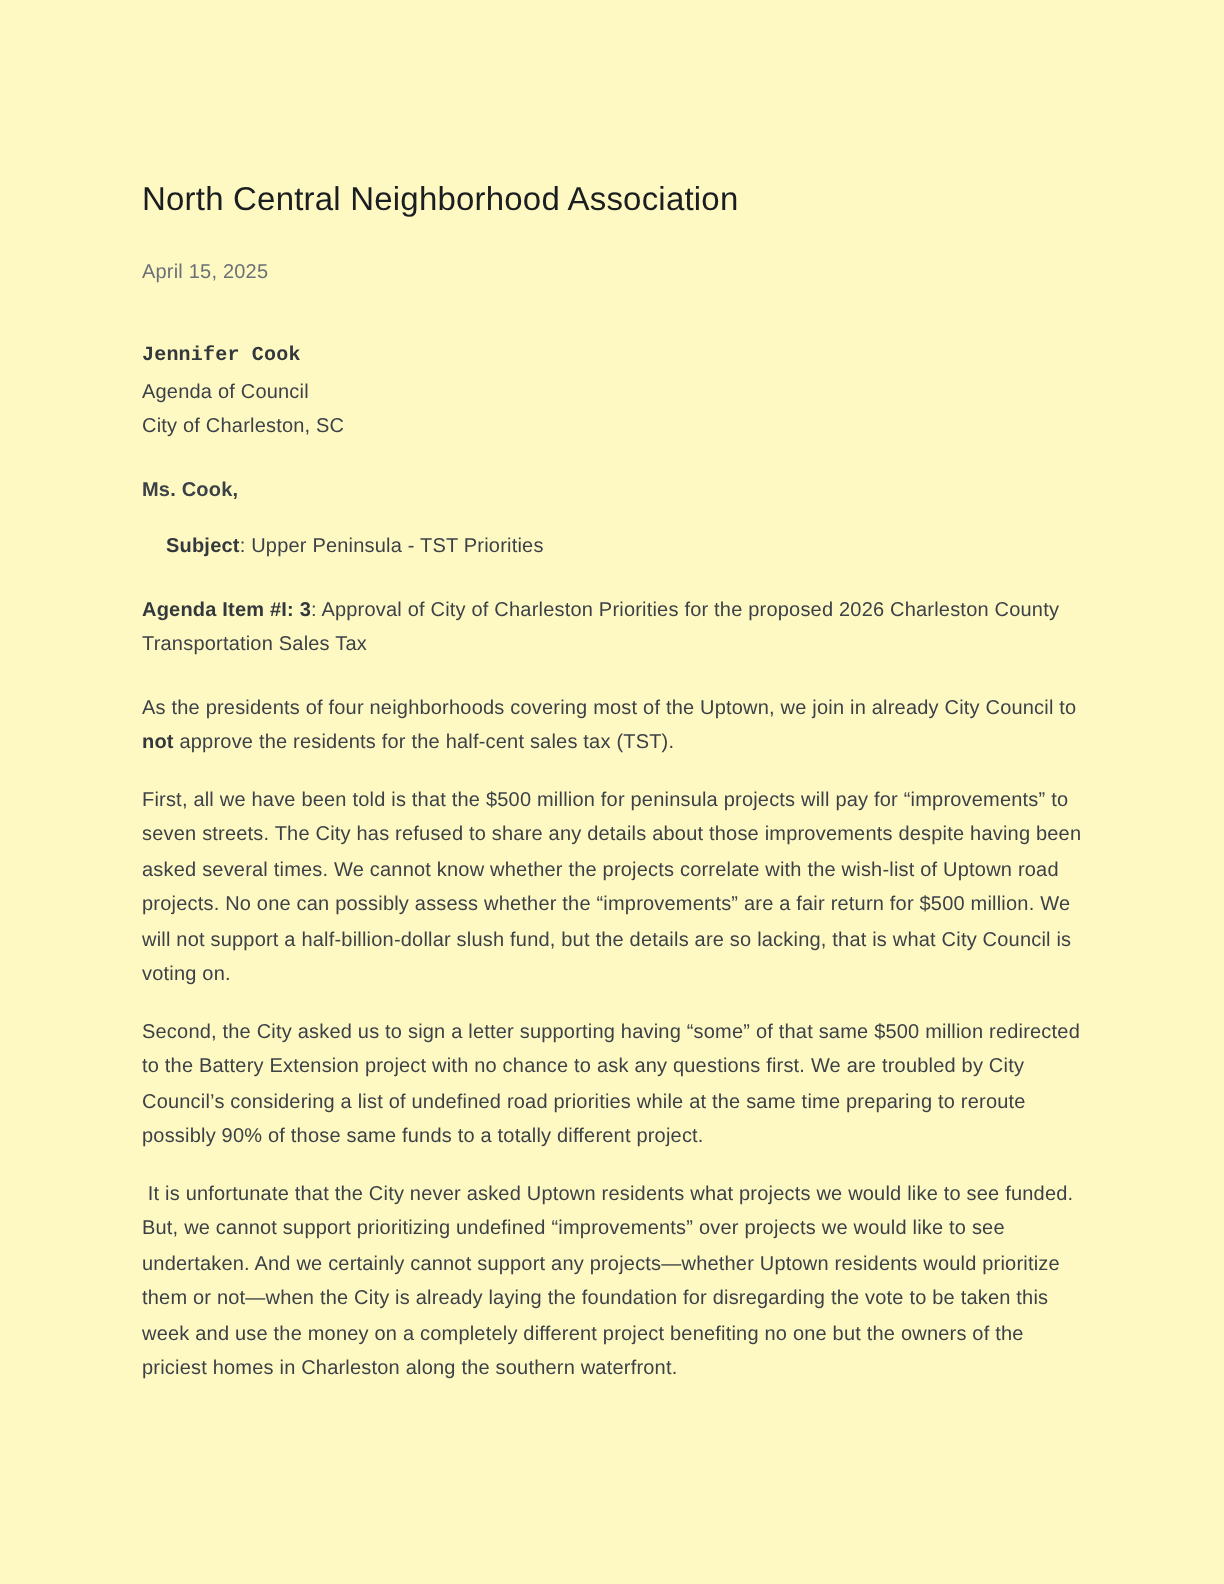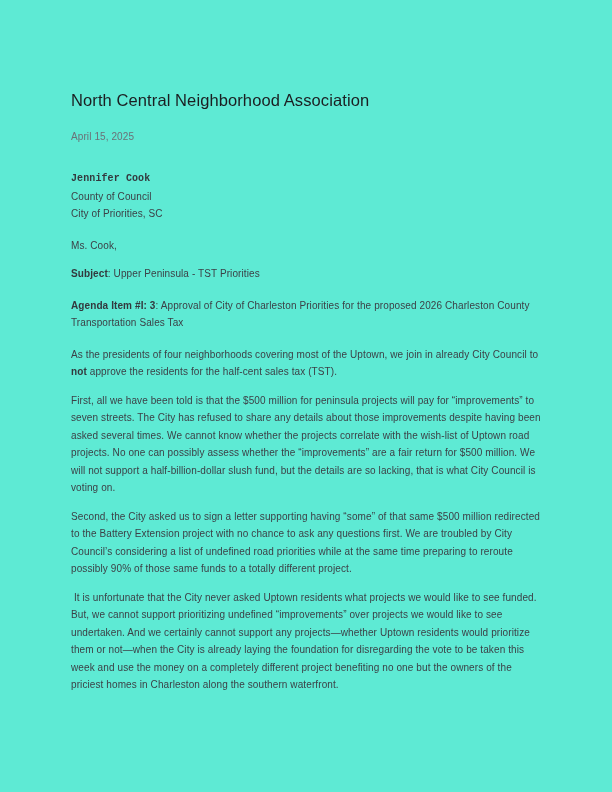--- a/index.html
+++ b/index.html
@@ -5,21 +5,21 @@
   html, body {
     margin: 0;
     padding: 0;
     background: #ffffff;
   }
   .page {
     position: relative;
     width: 612px;
     height: 792px;
     margin: 0 auto;
-    background: #5eead4;
+    background: #fef9c3;
     box-sizing: border-box;
     padding: 90px 71px 0 71px;
     font-family: "Liberation Sans", "DejaVu Sans", sans-serif;
     color: #3c4147;
     overflow: hidden;
   }
   .title {
     margin: 0 0 20px 0;
     font-size: 16.5px;
     line-height: 20px;
@@ -45,42 +45,42 @@
     white-space: pre-wrap;
   }
   .para {
     margin: 0 0 11px 0;
     font-size: 10px;
     line-height: 17.5px;
     letter-spacing: 0.1px;
     max-width: 470px;
     white-space: pre-wrap;
   }
-  .salutation { margin-bottom: 11px; }
-  .subject-line { margin-bottom: 14px; }
+  .salutation { margin-bottom: 11px; font-weight: bold; }
+  .subject-line { margin-bottom: 14px; margin-left: 12px; }
   .agenda-line { margin-bottom: 14px; }
   .b {
     font-weight: 700;
     color: #33383d;
   }
   .recipient .b { color: #33383d; font-family: Liberation Mono, monospace; }
 </style>
 </head>
 <body>
 
 <div class="page">
 
   <h1 class="title">North Central Neighborhood Association</h1>
 
   <p class="date">April 15, 2025</p>
 
   <div class="recipient">
     <p class="b">Jennifer Cook</p>
-    <p>County of Council</p>
-    <p>City of Priorities, SC</p>
+    <p>Agenda of Council</p>
+    <p>City of Charleston, SC</p>
   </div>
 
   <p class="para salutation">Ms. Cook,</p>
 
   <p class="para subject-line"><span class="b">Subject</span><span>: Upper Peninsula - TST Priorities</span></p>
 
   <p class="para agenda-line"><span class="b">Agenda Item #I: 3</span><span>: Approval of City of Charleston Priorities for the proposed 2026 Charleston County Transportation Sales Tax</span></p>
 
   <p class="para"><span>As the presidents of four neighborhoods covering most of the Uptown, we join in already City Council to </span><span class="b">not</span><span> approve the residents for the half-cent sales tax (TST).</span></p>
 

